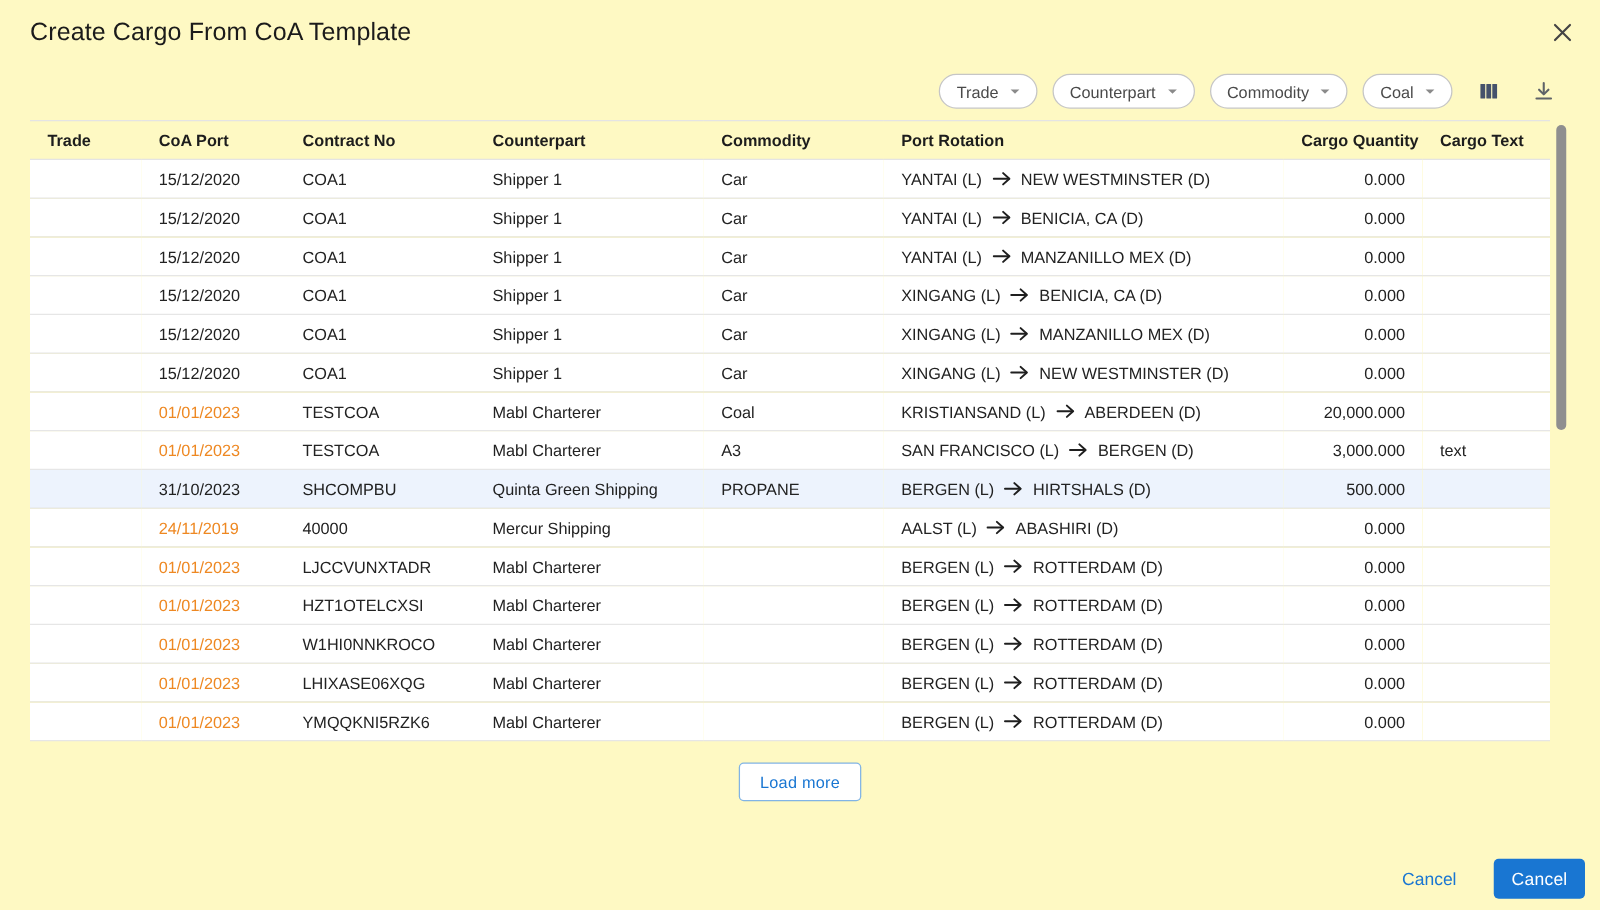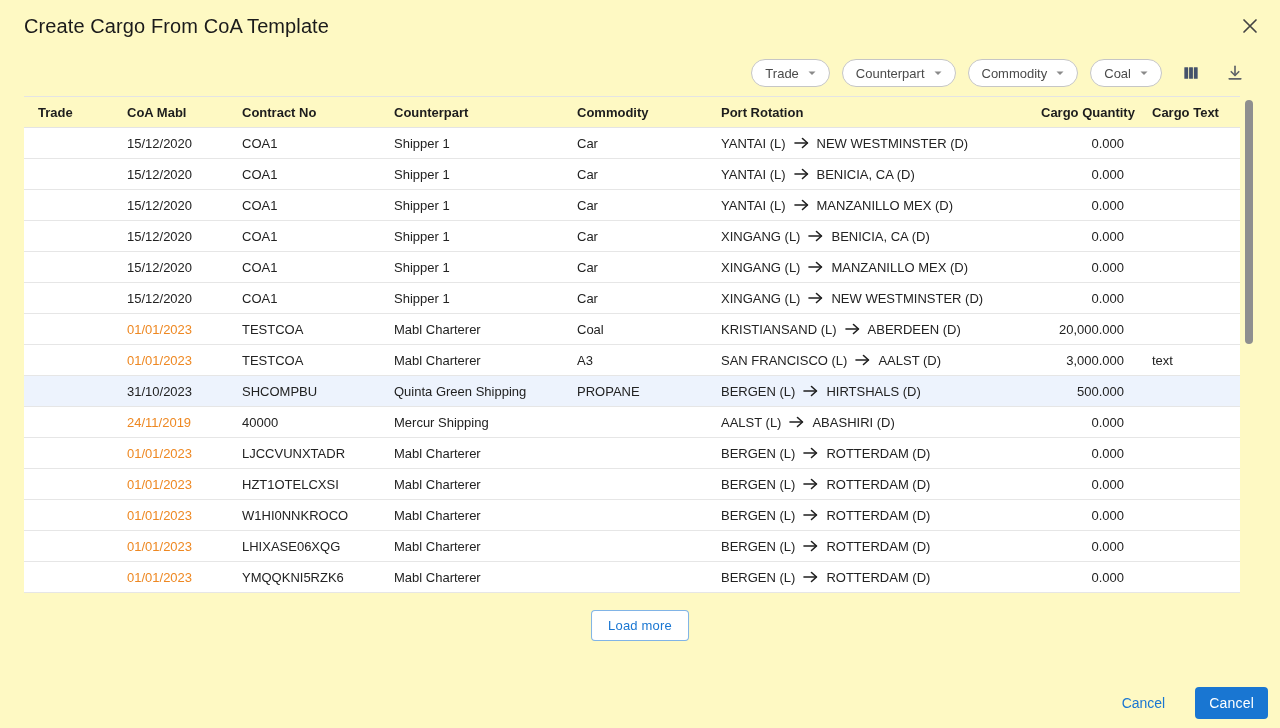--- a/index.html
+++ b/index.html
@@ -117,21 +117,21 @@
           <col style="width: 152px;">
           <col style="width: 183px;">
           <col style="width: 144px;">
           <col style="width: 320px;">
           <col style="width: 111px;">
           <col style="width: 102px;">
         </colgroup>
       <thead>
         <tr>
             <th>Trade</th>
-            <th>CoA Mabl</th>
+            <th>CoA Port</th>
             <th>Contract No</th>
             <th>Counterpart</th>
             <th>Commodity</th>
             <th>Port Rotation</th>
             <th class="num">Cargo Quantity</th>
             <th>Cargo Text</th>
           </tr>
       </thead>
       <tbody>
           <tr>
@@ -289,21 +289,21 @@
     <td>A3</td>
     <td>
       <span class="port-flex">
         <span class="port-load">SAN FRANCISCO (L)</span>
         <span class="port-arrow">
           <svg width="15" height="12" viewBox="0 0 15 12" fill="none" stroke="#1f1f1f" stroke-width="1.6" stroke-linecap="round" stroke-linejoin="round">
                     <path d="M1 6 H13"></path>
                     <path d="M8.5 1.5 L13.5 6 L8.5 10.5"></path>
                   </svg>
         </span>
-        <span class="port-discharge">AALST (D)</span>
+        <span class="port-discharge">BERGEN (D)</span>
       </span>
     </td>
     <td class="num">3,000.000</td>
     <td>text</td>
   </tr>
           <tr class="selected">
     <td class="c-trade"></td>
     <td class="c-date">31/10/2023</td>
     <td>SHCOMPBU</td>
     <td>Quinta Green Shipping</td>

